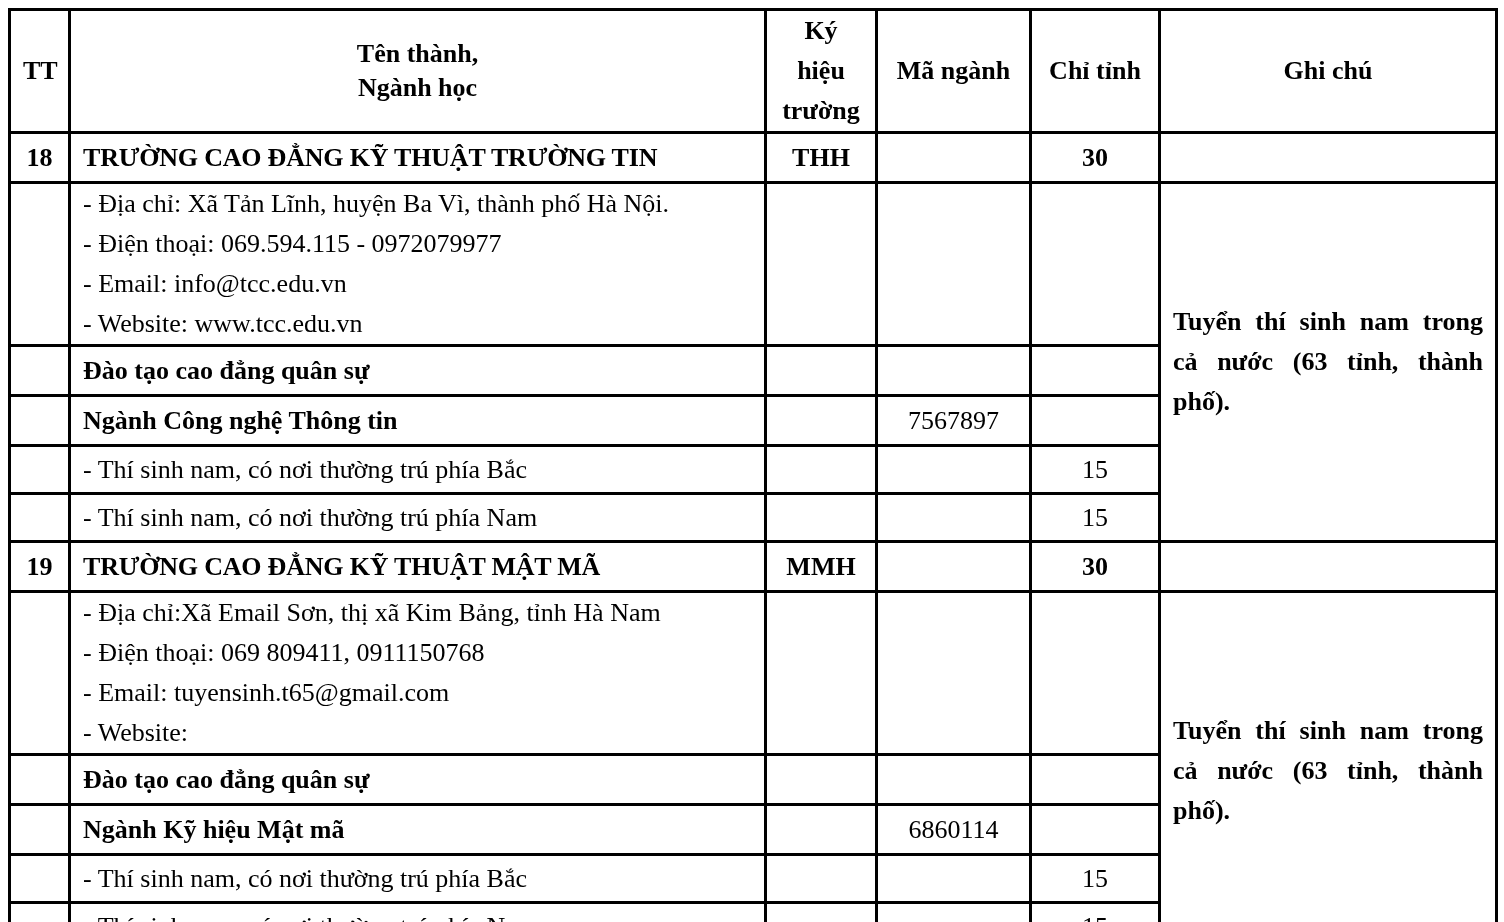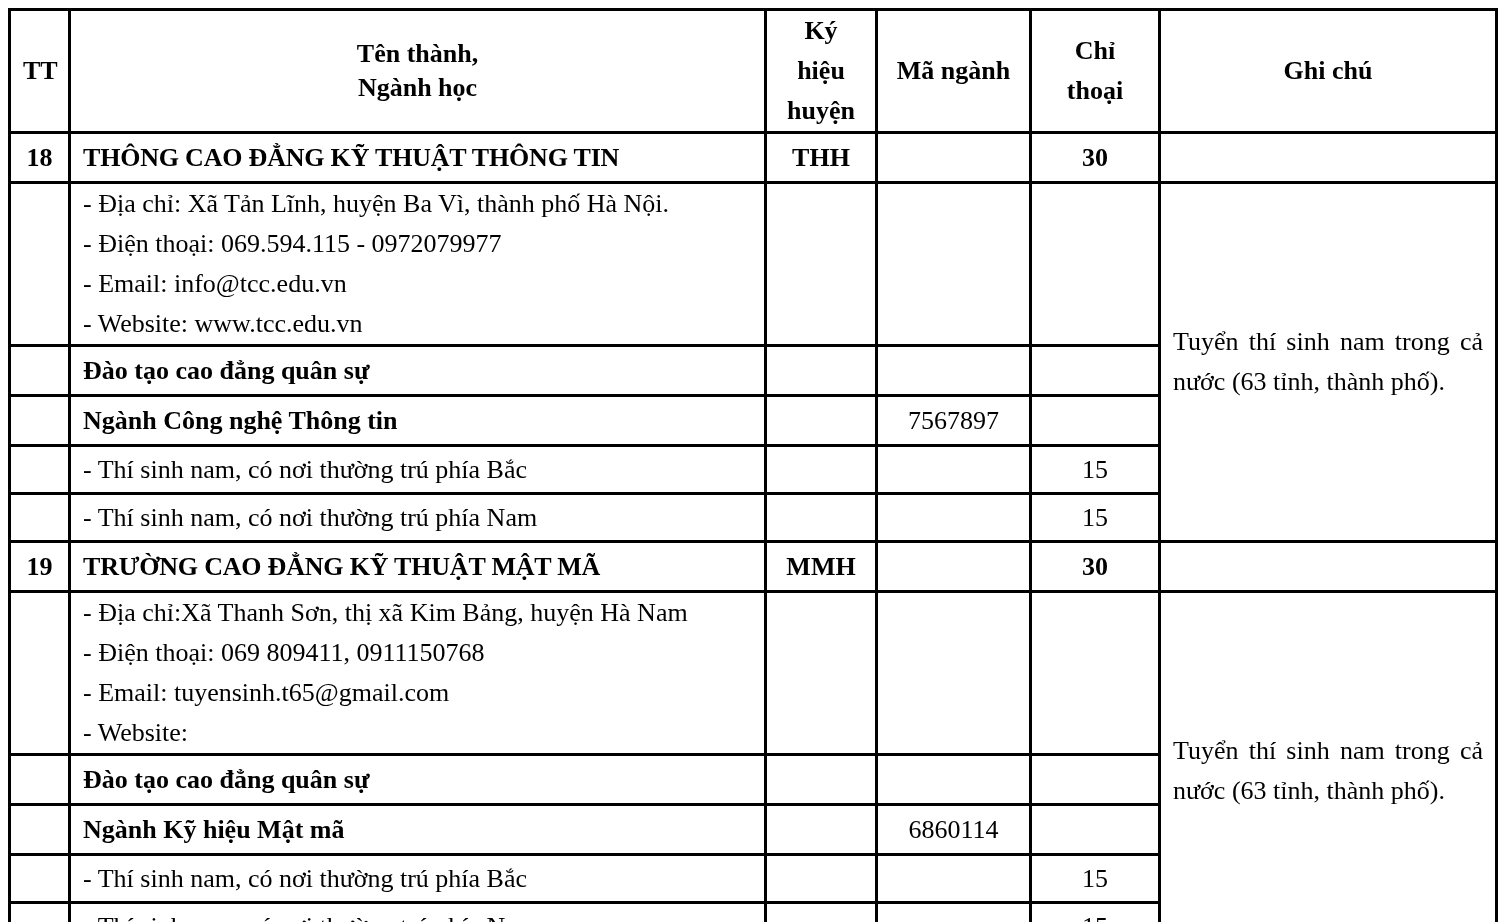--- a/index.html
+++ b/index.html
@@ -23,21 +23,21 @@
   th.hdr-small { line-height: 32px; font-size: 25px; padding: 0 4px; }
   tr.h-header { height: 78px; }
   tr.h-50 { height: 50px; }
   tr.h-48 { height: 48px; }
   tr.h-contact { height: 121px; }
   .center { text-align: center; }
   .bold { font-weight: bold; margin-top: 16px; }
   td.contact { vertical-align: top; padding-top: 4px; }
   td.contact div { line-height: 40px; }
   td.note { vertical-align: top; padding-top: 8px; text-align: justify;
-            line-height: 32px; font-size: 25px; padding-left: 12px; padding-right: 8px; }
+            line-height: 32px; font-size: 25px; padding-left: 12px; padding-right: 8px; font-weight: bold; }
   td.school-name { font-weight: bold; font-size: 26px; letter-spacing: -0.2px; }
 </style>
 </head>
 <body>
 
 <table class="admissions">
   <colgroup>
     <col class="c-tt">
       <col class="c-name">
       <col class="c-code">
@@ -47,32 +47,32 @@
   </colgroup>
   <thead>
     <tr class="h-header">
       <th>TT</th>
       <th style="line-height:34px;">
         <div>Tên thành,</div>
         <div>Ngành học</div>
       </th>
       <th class="hdr-small">
         <div>Ký hiệu</div>
-        <div>huyện</div>
+        <div>trường</div>
       </th>
       <th>Mã ngành</th>
-      <th>Chỉ thoại</th>
+      <th>Chỉ tỉnh</th>
       <th>Ghi chú</th>
     </tr>
   </thead>
   <tbody>
 
     <tr class="h-50">
       <td class="center bold">18</td>
-      <td class="school-name">THÔNG CAO ĐẲNG KỸ THUẬT THÔNG TIN</td>
+      <td class="school-name">TRƯỜNG CAO ĐẲNG KỸ THUẬT TRƯỜNG TIN</td>
       <td class="center bold">THH</td>
       <td></td>
       <td class="center bold">30</td>
       <td></td>
     </tr>
     <tr class="h-contact">
 
       <td></td>
       <td class="contact">
         <div>- Địa chỉ: Xã Tản Lĩnh, huyện Ba Vì, thành phố Hà Nội.</div>
@@ -118,21 +118,21 @@
       <td class="center bold">19</td>
       <td class="school-name">TRƯỜNG CAO ĐẲNG KỸ THUẬT MẬT MÃ</td>
       <td class="center bold">MMH</td>
       <td></td>
       <td class="center bold">30</td>
       <td></td>
     </tr>
     <tr class="h-contact">
       <td></td>
       <td class="contact">
-        <div>- Địa chỉ:Xã Thanh Sơn, thị xã Kim Bảng, huyện Hà Nam</div>
+        <div>- Địa chỉ:Xã Email Sơn, thị xã Kim Bảng, tỉnh Hà Nam</div>
         <div>- Điện thoại: 069 809411, 0911150768</div>
         <div>- Email: tuyensinh.t65@gmail.com</div>
         <div>- Website:</div>
       </td>
       <td></td>
       <td></td>
       <td></td>
       <td rowspan="5" class="note">Tuyển thí sinh nam trong cả nước (63 tỉnh, thành phố).</td>
     </tr>
     <tr class="h-50">

